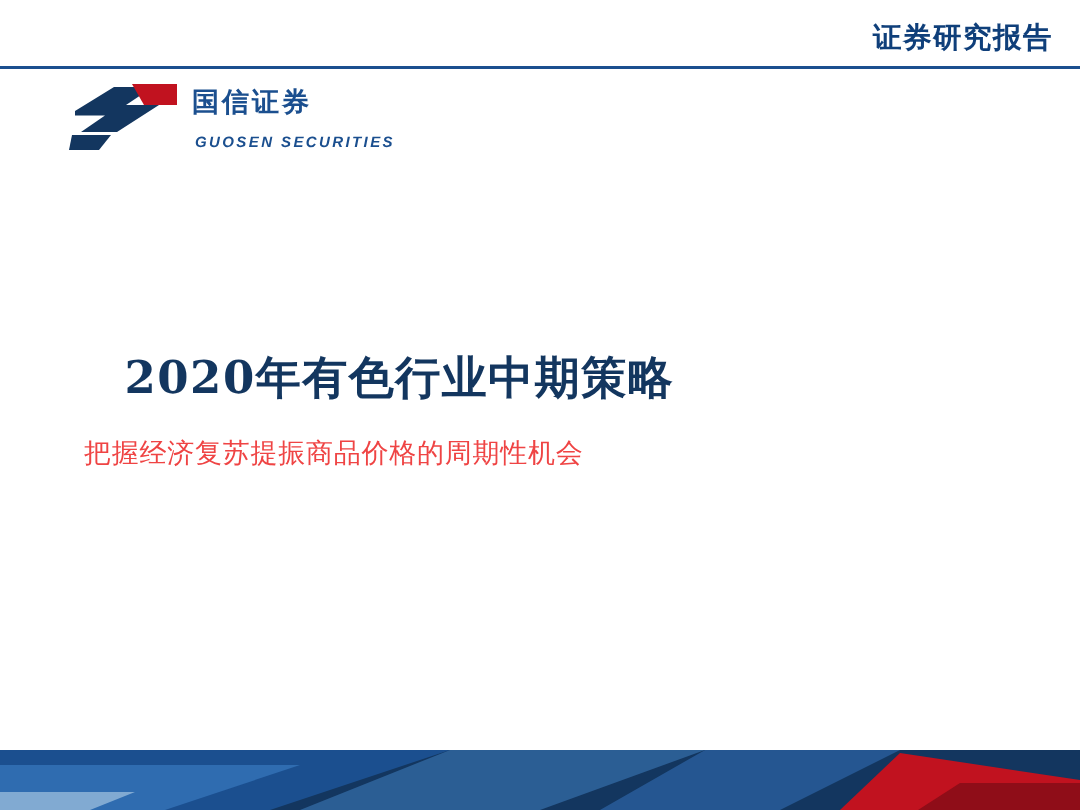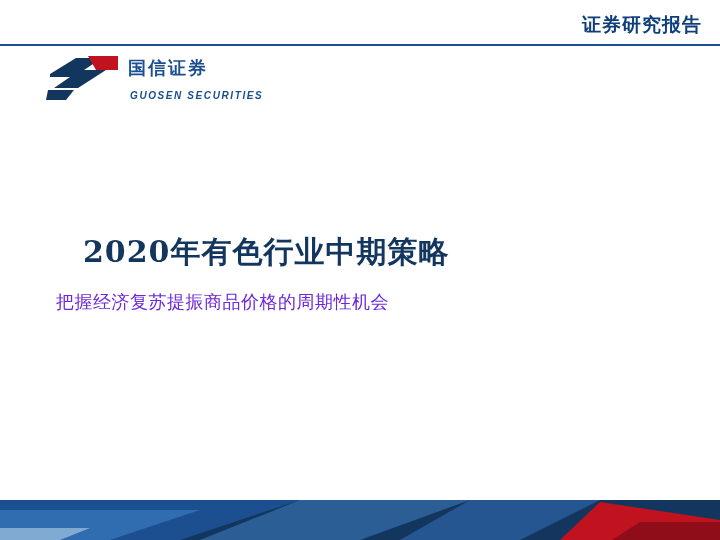--- a/index.html
+++ b/index.html
@@ -91,21 +91,21 @@
     letter-spacing: 1px;
     white-space: nowrap;
     margin-left: 28px;
   }
   .title-sub {
     position: absolute;
     left: 56px;
     top: 290px;
     font-family: "DejaVu Serif", serif;
     font-size: 18px;
-    color: #6d28d9;
+    color: #ef4444;
     letter-spacing: 0.5px;
     white-space: nowrap;
   }
 
   
   .analysts {
     position: absolute;
     left: 272px;
     top: 400px;
     font-family: "DejaVu Serif", serif;

